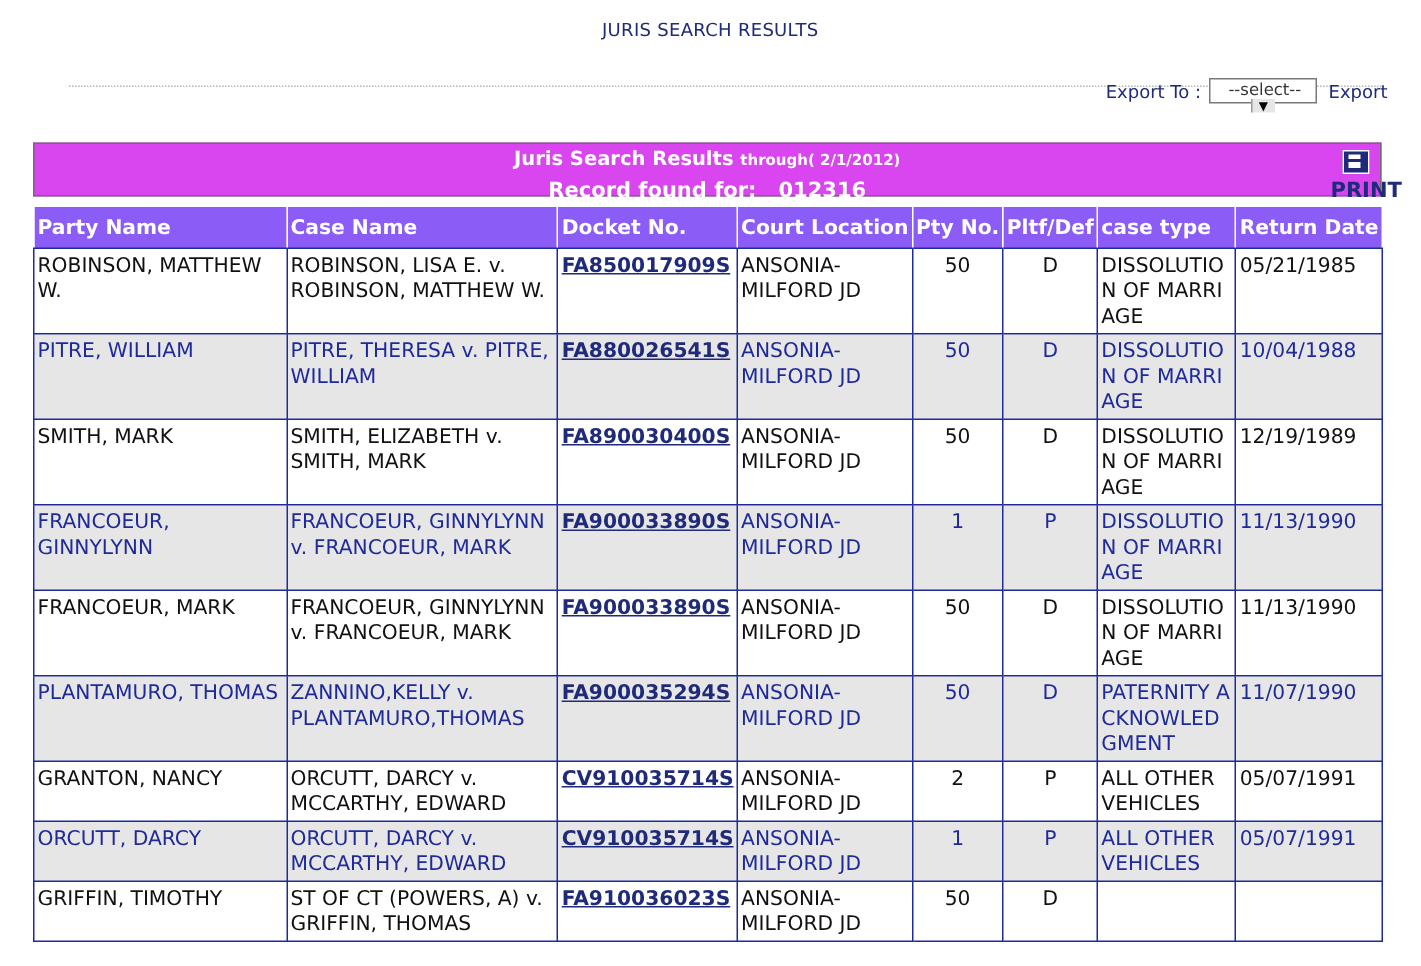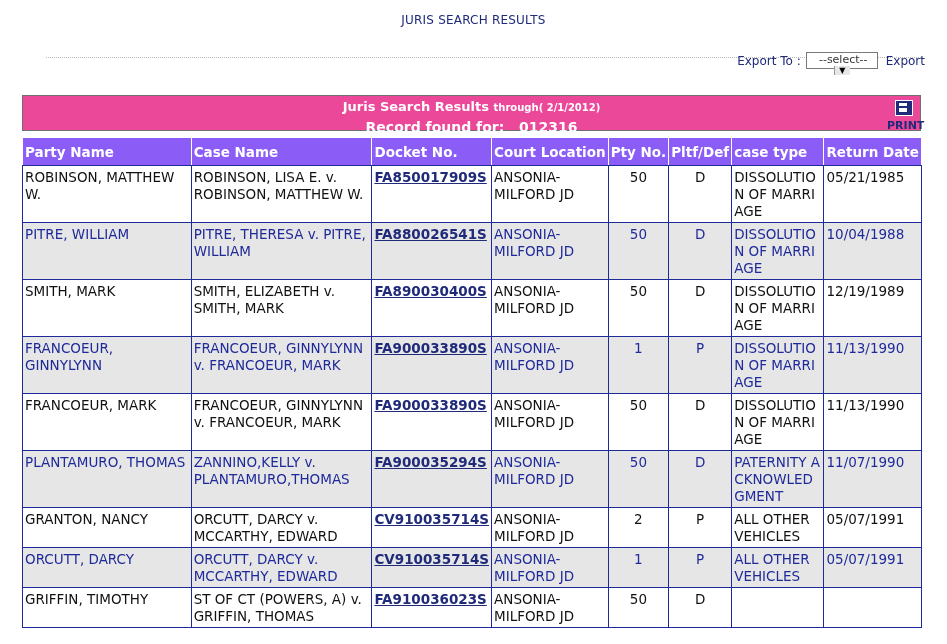--- a/index.html
+++ b/index.html
@@ -14,30 +14,30 @@
   .export-label { margin-right:5px; }
   .export-select { width:72px; height:17px; border:1px solid #7a7a7a; background:#fff;
                    display:flex; align-items:center; font-size:11px; color:#333;
                    box-sizing:border-box; position:relative;flex-direction:column; }
   .export-select .val { padding-left:3px; flex:1; }
   .export-select .arrow { width:15px; height:15px; background:#e6e6e6; border-left:1px solid #999;
                           display:flex; align-items:center; justify-content:center; font-size:8px; color:#000; }
   .export-link { margin-left:8px; color:#1f2a7a; text-decoration:none;text-align:right; }
 
   .results-header { position:absolute; left:22px; top:95px; width:897px; height:34px;
-                    background:#ec4899; border:1px solid #6f6f6f; color:#fff; text-align:center; }
+                    background:#d946ef; border:1px solid #6f6f6f; color:#fff; text-align:center; }
   .results-header .line1 { margin-top:3px; font-size:13px; font-weight:bold; }
   .results-header .line1 .small { font-size:10px; font-weight:bold; }
   .results-header .line2 { font-size:14px; font-weight:bold; margin-top:5px; }
   .print-btn { position:absolute; right:-1px; top:4px; width:34px; text-align:center; cursor:pointer; }
   .print-btn .icon { width:16px; height:14px; margin:0 auto; background:#1f2a7a; border:1px solid #fff;
                      position:relative; }
   .print-btn .icon:before { content:""; position:absolute; left:3px; top:2px; width:8px; height:3px; background:#fff; }
   .print-btn .icon:after { content:""; position:absolute; left:3px; top:7px; width:8px; height:4px; background:#fff; }
-  .print-btn .label { font-size:11px; color:#1f2a7a; font-weight:bold; margin-top:3px; }
+  .print-btn .label { font-size:14px; color:#1f2a7a; font-weight:bold; margin-top:3px; }
 
   table.results { position:absolute; left:22px; top:137px; width:900px; border-collapse:collapse;
                   font-family:"DejaVu Sans", sans-serif; font-size:13.5px; }
   table.results th { background:#8b5cf6; color:#fff; font-weight:bold; text-align:left;
                      padding:4px 2px 3px 2px; border:1px solid #fff; border-bottom:1px solid #1f2a9a;
                      font-size:13.5px; height:20px; white-space:nowrap; }
   table.results td { vertical-align:top; padding:3px 2px 2px 2px; line-height:17px;
                      border:1px solid #1f2a9a; }
   tr.odd td { background:#ffffff; color:#111111; }
   tr.even td { background:#e6e6e6; color:#1f2a9a; }

